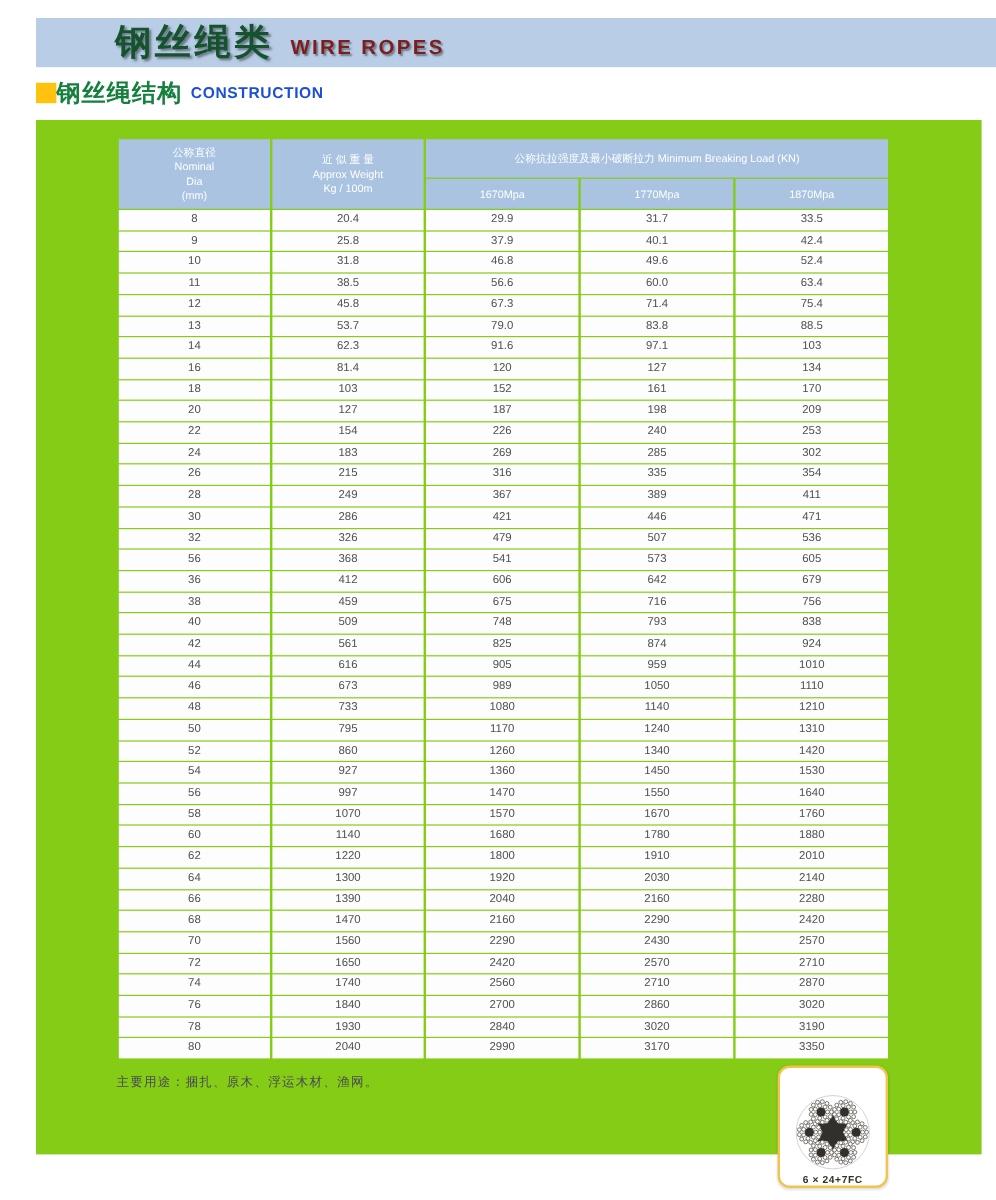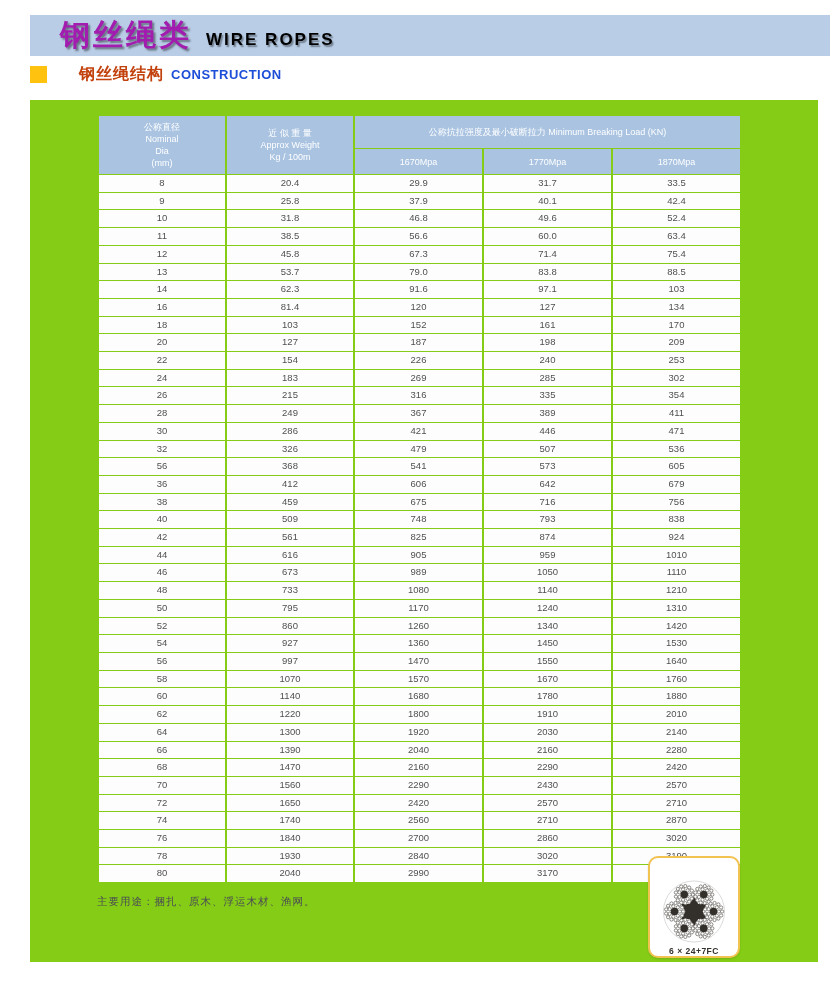--- a/index.html
+++ b/index.html
@@ -5,32 +5,33 @@
   * { margin:0; padding:0; box-sizing:border-box; }
   html,body { width:830px; background:#ffffff; font-family:"Liberation Sans","DejaVu Sans",sans-serif; }
   .page { position:relative; width:830px; height:1000px; background:#ffffff; overflow:hidden; }
 
   
   .title-band {
     position:absolute; left:30px; top:15px; width:800px; height:41px;
     background:#b9cee6; display:flex; align-items:center; padding-left:30px;
   }
   .title-zh {
-    font-size:30px; font-weight:bold; color:#a21caf; letter-spacing:3px;
+    font-size:30px; font-weight:bold; color:#14532d; letter-spacing:3px;
     text-shadow:2px 2px 2px rgba(90,100,115,0.85);
+    margin-left:36px;
   }
   .title-en {
-    font-size:17px; font-weight:bold; color:#000000; margin-left:14px; margin-top:8px;
+    font-size:17px; font-weight:bold; color:#7f1d1d; margin-left:14px; margin-top:8px;
     letter-spacing:2px; text-shadow:1.5px 1.5px 1.5px rgba(90,100,115,0.8);
   }
 
   
   .section-row { position:absolute; left:30px; top:64px; display:flex; align-items:center; }
   .accent-square { width:17px; height:17px; background:#ffc20e; }
-  .section-zh { font-size:16px; font-weight:bold; color:#c2410c; margin-left:32px; letter-spacing:1px; }
+  .section-zh { font-size:20px; font-weight:bold; color:#15803d; letter-spacing:1px; }
   .section-en { font-size:13px; font-weight:bold; color:#1d4ed8; margin-left:7px; letter-spacing:0.5px; }
 
   
   .panel { position:absolute; left:30px; top:100px; width:788px; height:862px; background:#84cc16; }
 
   
   table.spec { position:absolute; left:67px; top:15px; border-collapse:separate; border-spacing:2px 1px; }
   table.spec th {
     background:#a9c3e1; color:#ffffff; font-weight:normal; font-size:9px; line-height:12px;
     text-align:center; vertical-align:middle; padding:2px 0;
@@ -41,21 +42,21 @@
   th.h-group { height:32px; font-size:9.5px; }
   table.spec td {
     background:#fdfdfe; color:#505050; font-size:9.5px; text-align:center;
     height:16.7px; padding:0; line-height:16.7px;
   }
 
   .footnote { position:absolute; left:67px; top:795px; font-size:10.5px; color:#4b4b55; letter-spacing:1px; }
 
   
   .rope-card {
-    position:absolute; left:618px; top:756px; width:92px; height:102px;
+    position:absolute; left:618px; top:788px; width:92px; height:102px;
     background:#ffffff; border:2px solid #f2c350; border-radius:10px;
     display:flex; flex-direction:column; align-items:center; justify-content:flex-start;
     padding-top:21px; box-shadow:0 1px 2px rgba(0,0,0,0.12);
   }
   .rope-card svg { width:76px; height:76px; }
   .rope-label { font-size:8.5px; font-weight:bold; color:#33302c; margin-top:2px; letter-spacing:0.5px; }
 </style>
 </head>
 <body>
 

